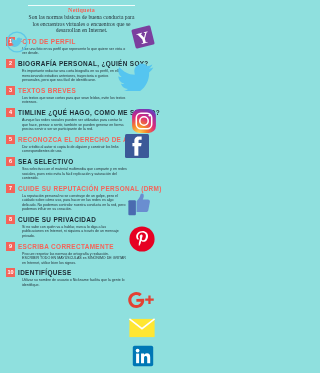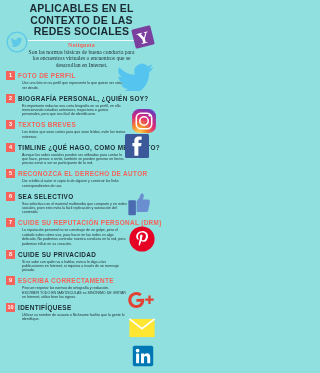--- a/index.html
+++ b/index.html
@@ -116,21 +116,20 @@
   .ic-gplus          { left: 126px; top: 288px; width: 32px; height: 24px; }
   .ic-envelope       { left: 128px; top: 317px; width: 28px; height: 22px; }
   .ic-linkedin       { left: 131px; top: 344px; width: 24px; height: 24px; }
 </style>
 </head>
 <body>
 
 <div id="infographic">
 
   <div class="header">
-    <div class="title">APLICABLES EN EL CONTEXTO DE LAS REDES SOCIALES</div>
     <div class="title-rule"></div>
     <div class="subtitle">Netiqueta</div>
     <div class="lead">Son las normas básicas de buena conducta para los encuentros virtuales o encuentros que se desarrollan en Internet.</div>
   </div>
 
   <div class="items">
 
     <div class="item">
       <div class="item-head">
         <div class="badge">1</div>

